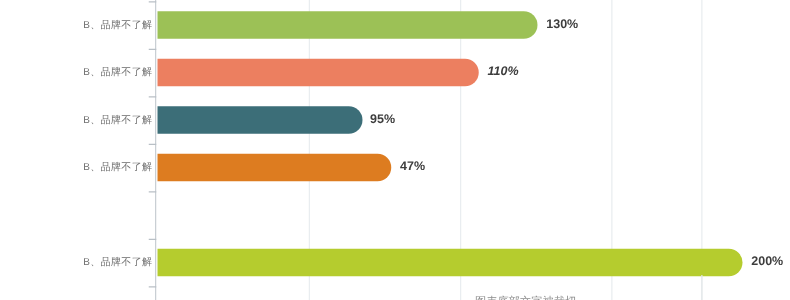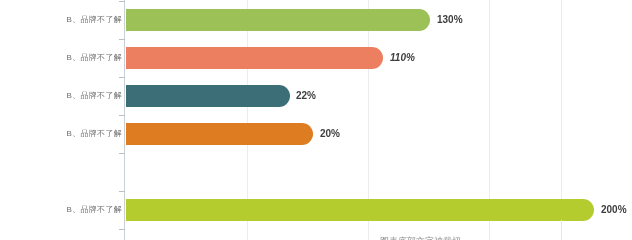--- a/index.html
+++ b/index.html
@@ -127,27 +127,27 @@
 
   <div class="row" style="top:47px;">
     <div class="cat-label">B、品牌不了解</div>
     <div class="bar" style="width:257px;background:#ec7f60;"></div>
     <div class="val-label" style="left:390px;font-style:italic;">110%</div>
   </div>
 
   <div class="row" style="top:85px;">
     <div class="cat-label">B、品牌不了解</div>
     <div class="bar" style="width:164px;background:#3c6e78;"></div>
-    <div class="val-label" style="left:296px;">22%</div>
+    <div class="val-label" style="left:296px;">95%</div>
   </div>
 
   <div class="row" style="top:123px;">
     <div class="cat-label">B、品牌不了解</div>
     <div class="bar" style="width:187px;background:#dd7c20;"></div>
-    <div class="val-label" style="left:320px;">20%</div>
+    <div class="val-label" style="left:320px;">47%</div>
   </div>
 
 
   <div class="row" style="top:199px;">
     <div class="cat-label">B、品牌不了解</div>
     <div class="bar" style="width:468px;background:#b5cc2e;"></div>
     <div class="val-label" style="left:601px;">200%</div>
   </div>
 
   <div class="bottom-divider"></div>

